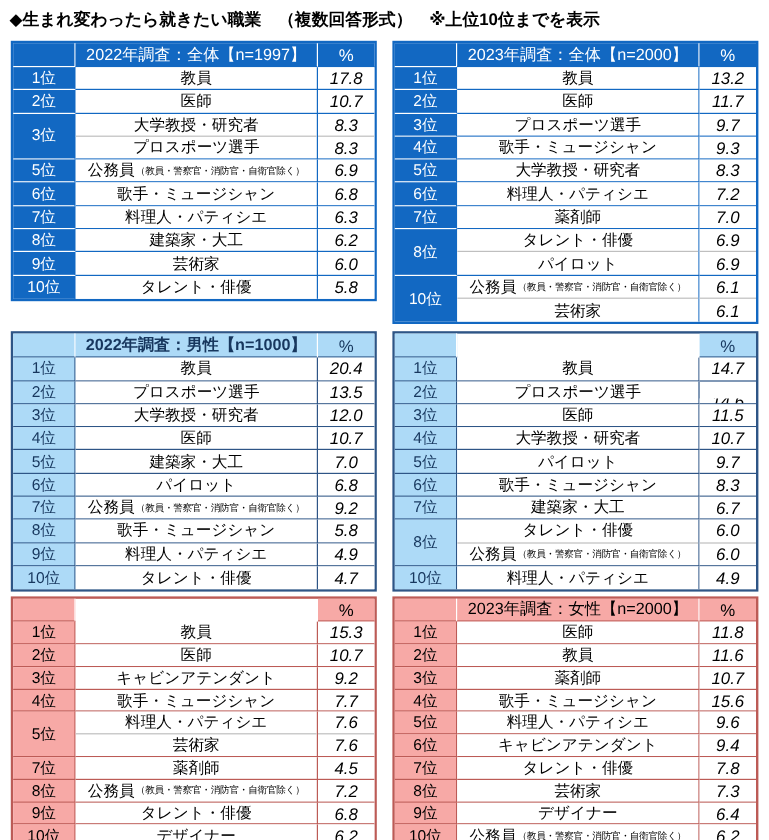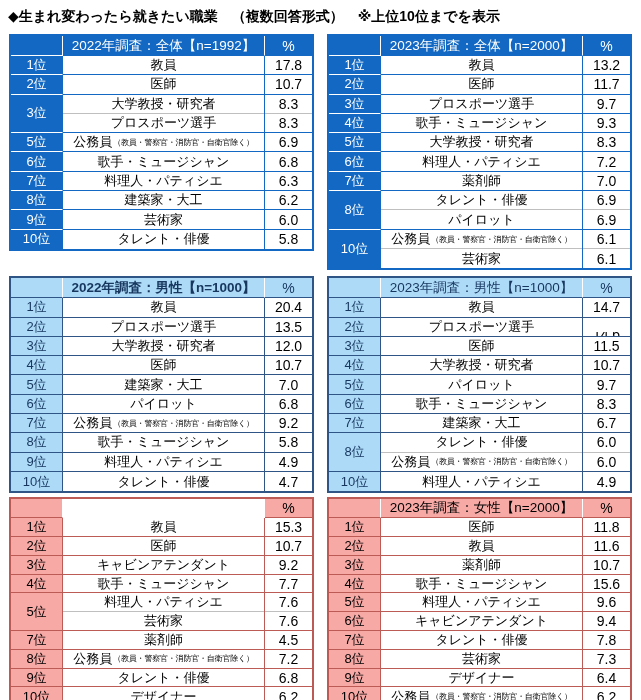--- a/index.html
+++ b/index.html
@@ -50,21 +50,21 @@
     box-sizing: border-box;
   }
   .cell.c3 { border-right: none; }
   .cell.last { border-bottom: none; }
   .cell.fill { background: var(--fill); color: var(--ftext); }
   .cell.hsep { border-right-color: #fff; }
   .cell.rank { border-bottom-color: var(--ranksep); }
   .cell.rank.last { border-bottom: none; }
   .cell.hdr { font-size: 13.5px; }
   .cell.pcthdr { font-size: 14px; }
-  .cell.val { font-size: 14px; }
+  .cell.val { font-size: 14px; font-style: italic; }
   .cell.wrap {
     flex-direction: column;
     align-items: stretch;
     justify-content: stretch;
     padding: 0;
   }
   .sub {
     flex: 1 1 0;
     display: flex;
     align-items: center;
@@ -78,21 +78,21 @@
 </style>
 </head>
 <body>
 
 <div class="page-title">◆生まれ変わったら就きたい職業　（複数回答形式）　※上位10位までを表示</div>
 
 <div class="band band-1">
   <div>
       <div class="tbl" style="--fill: #1268C2; --line: #1268C2; --ftext: #FFFFFF; --ranksep: #FFFFFF; grid-template-rows: var(--hh) repeat(10, var(--rh));">
         <div class="cell fill hsep rank" style="grid-area: 1 / 1 / span 1;"></div>
-        <div class="cell fill hsep hdr" style="grid-area: 1 / 2 / span 1;">2022年調査：全体【n=1992】</div>
+        <div class="cell fill hsep hdr" style="grid-area: 1 / 2 / span 1;">2022年調査：全体【n=1997】</div>
         <div class="cell fill pcthdr c3" style="grid-area: 1 / 3 / span 1;">%</div>
         <div class="cell fill rank" style="grid-area: 2 / 1 / span 1;">1位</div>
         <div class="cell job" style="grid-area: 2 / 2 / span 1;">
           <span class="job-name">教員</span>
         </div>
         <div class="cell val c3" style="grid-area: 2 / 3 / span 1;">17.8</div>
         <div class="cell fill rank" style="grid-area: 3 / 1 / span 1;">2位</div>
         <div class="cell job" style="grid-area: 3 / 2 / span 1;">
           <span class="job-name">医師</span>
         </div>
@@ -268,21 +268,20 @@
         <div class="cell fill rank last" style="grid-area: 11 / 1 / span 1;">10位</div>
         <div class="cell job last" style="grid-area: 11 / 2 / span 1;">
           <span class="job-name">タレント・俳優</span>
         </div>
         <div class="cell val last c3" style="grid-area: 11 / 3 / span 1;">4.7</div>
       </div>
     </div>
   <div>
       <div class="tbl" style="--fill: #ADDAF7; --line: #2E5586; --ftext: #17375E; --ranksep: #2E5586; grid-template-rows: var(--hh) repeat(10, var(--rh));">
         <div class="cell fill hsep rank" style="grid-area: 1 / 1 / span 1;"></div>
-        <div class="cell fill hsep hdr" style="grid-area: 1 / 2 / span 1;">2023年調査：男性【n=1000】</div>
         <div class="cell fill pcthdr c3" style="grid-area: 1 / 3 / span 1;">%</div>
         <div class="cell fill rank" style="grid-area: 2 / 1 / span 1;">1位</div>
         <div class="cell job" style="grid-area: 2 / 2 / span 1;">
           <span class="job-name">教員</span>
         </div>
         <div class="cell val c3" style="grid-area: 2 / 3 / span 1;">14.7</div>
         <div class="cell fill rank" style="grid-area: 3 / 1 / span 1;">2位</div>
         <div class="cell job" style="grid-area: 3 / 2 / span 1;">
           <span class="job-name">プロスポーツ選手</span>
         </div>

